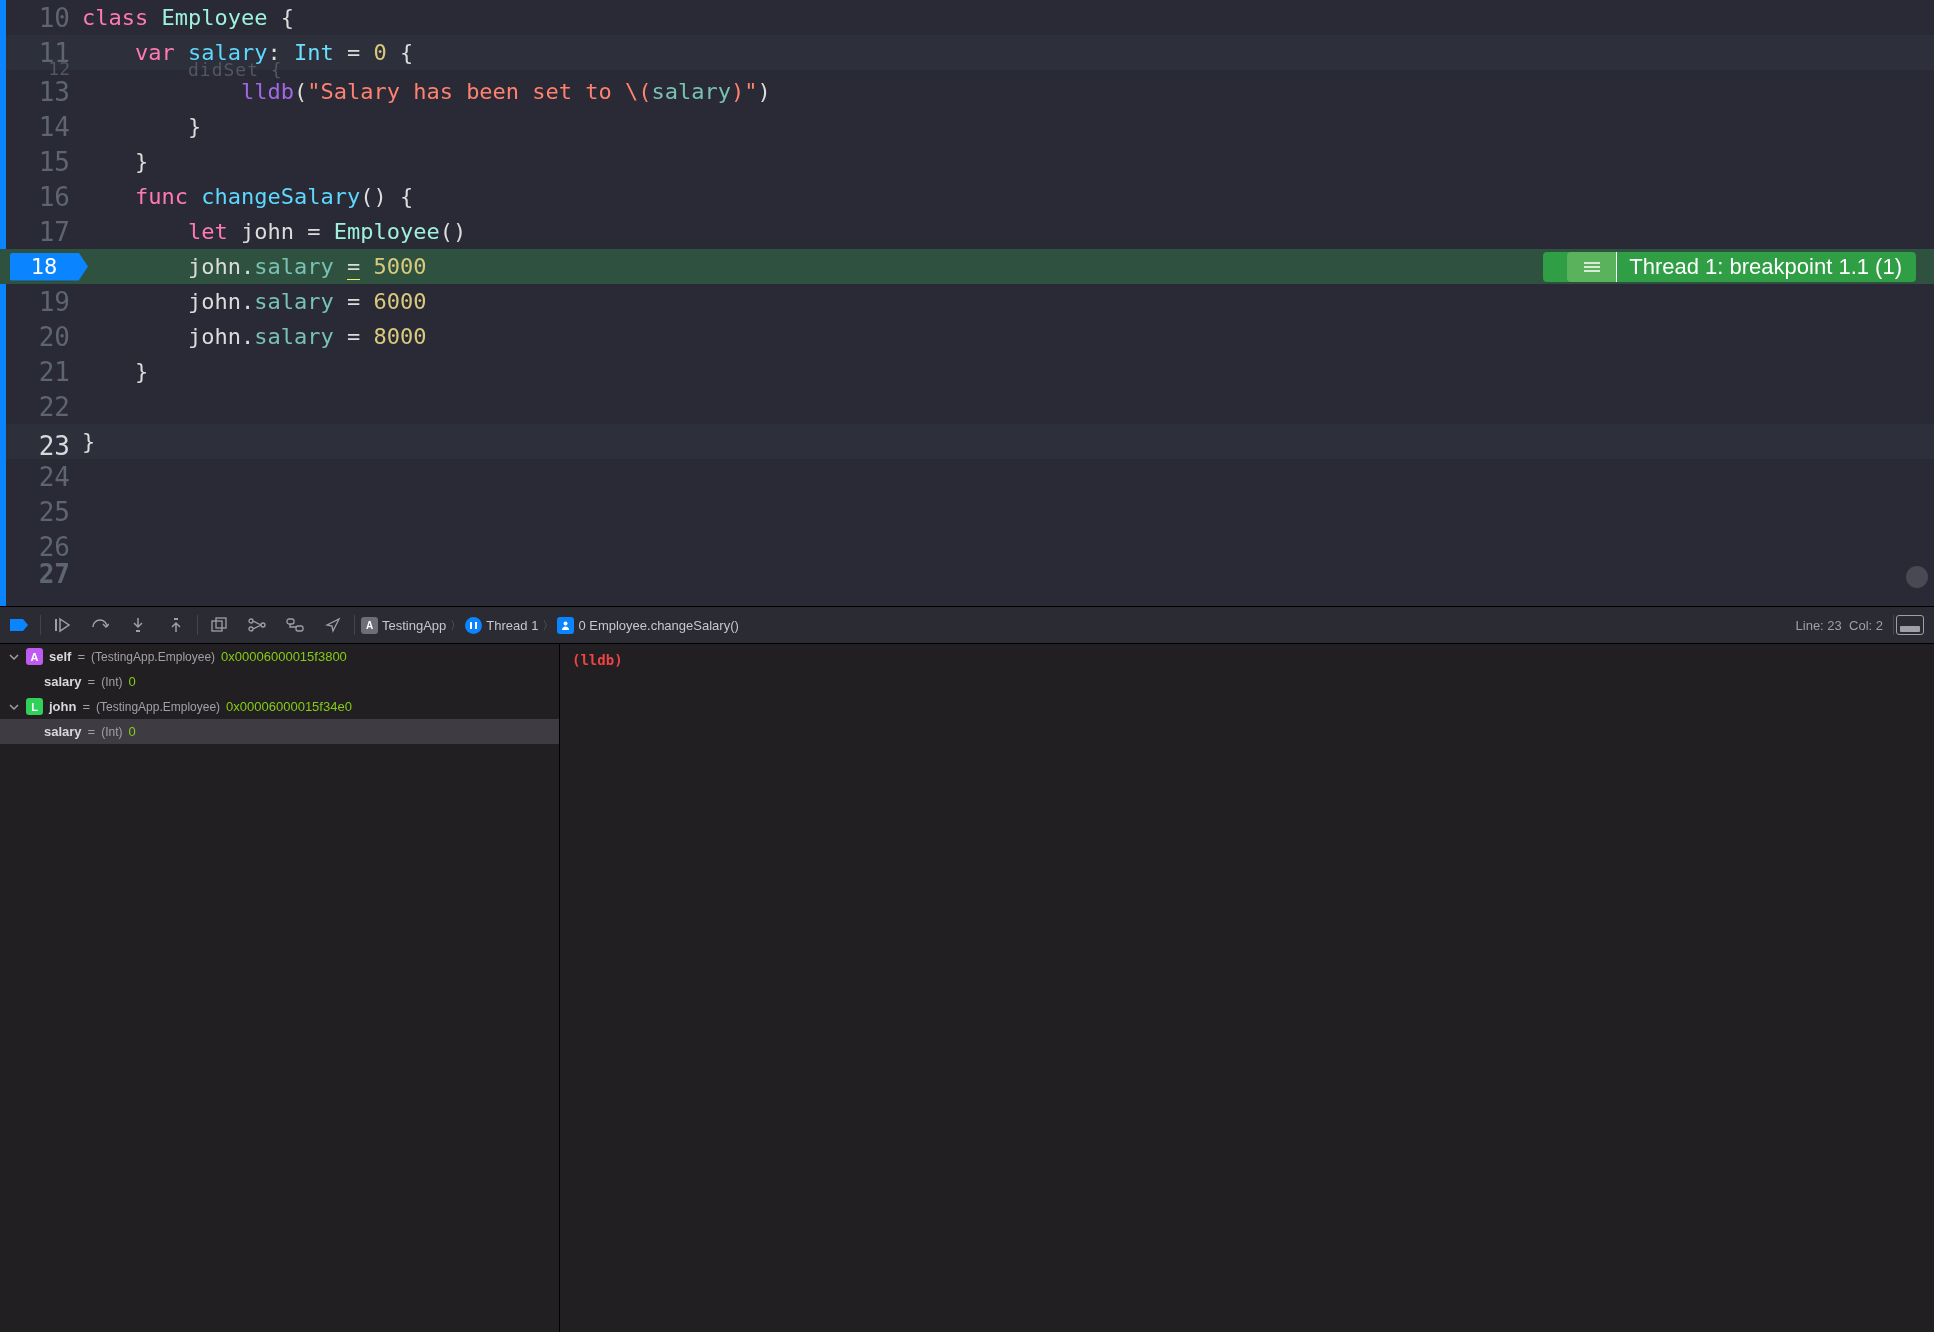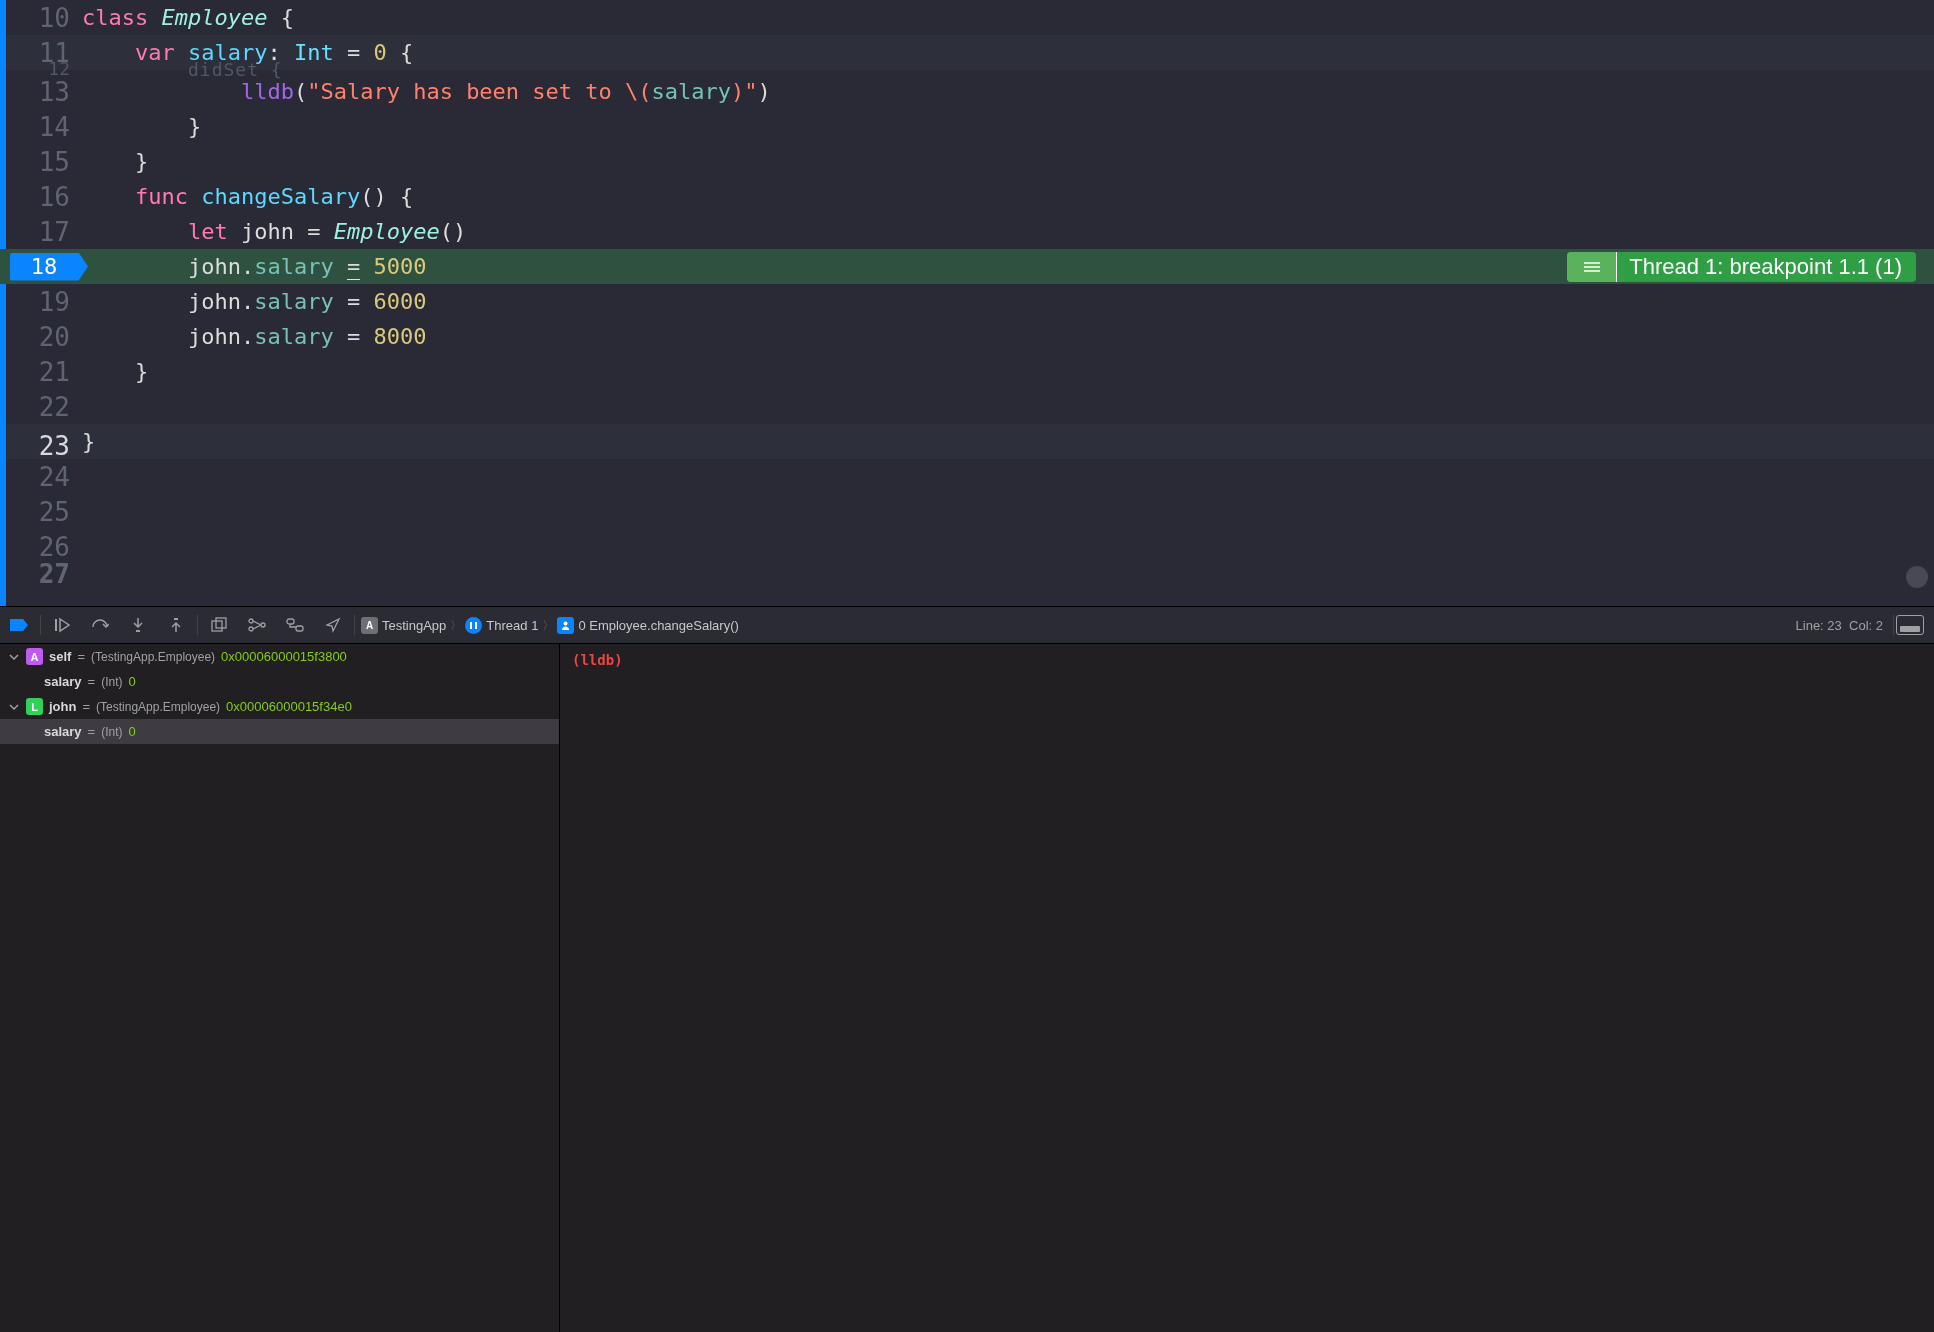--- a/index.html
+++ b/index.html
@@ -10,21 +10,21 @@
   .code { flex: 1; font-size: 22px; white-space: pre; color: #dcdcdc; position: relative; }
   .current-line-bg { background: #2d2f3a; }
   .bp-row { background: #2f5240; }
   .bp-marker { position: absolute; left: 10px; width: 78px; height: 28px; background: #0a84ff; border-radius: 2px; display: flex; align-items: center; justify-content: center; padding-right: 10px; color: #fff; font-size: 22px; clip-path: polygon(0 0, 88% 0, 100% 50%, 88% 100%, 0 100%); z-index: 3; }
   .execution-bar { position: absolute; left: 0; width: 6px; top: 0; height: 606px; background: #0a84ff; }
   .annotation { position: absolute; right: 18px; height: 30px; background: #2f9e44; border-radius: 4px; display: flex; align-items: center; color: #fff; font-size: 22px; padding: 0 14px 0 0; font-family: -apple-system, sans-serif; }
   .annotation .handle { width: 50px; height: 100%; background: #5bb25c; display: flex; align-items: center; justify-content: center; margin-right: 12px; border-radius: 4px 0 0 4px; border-right: 1px solid #fff; }
   .annotation .handle svg { width: 18px; height: 14px; }
   .c-keyword { color: #ff7ab2; }
   .c-type { color: #6bdfff; }
-  .c-classname { color: #9ef1dd; font-style: italic; }
+  .c-classname { color: #9ef1dd; }
   .c-var { color: #5dd8ff; }
   .c-punc { color: #dcdcdc; }
   .c-str { color: #ff8170; }
   .c-num { color: #d9c97c; }
   .c-method { color: #a167e6; }
   .c-prop { color: #78c2b3; }
   .c-localvar { color: #dcdcdc; }
   .c-dim { color: #525766; }
   .brace-cursor { border-bottom: 1.5px solid #ffee58; }
 
@@ -104,21 +104,21 @@
       <div class="lineno">17</div>
     <div class="code">        <span class="c-keyword">let</span> <span class="c-localvar">john</span> <span class="c-punc">=</span> <span class="c-classname">Employee</span><span class="c-punc">()</span></div>
   </div>
 
   <div class="line bp-row" style="position:relative;">
     <div class="bp-marker">
         <span>18</span>
       </div>
     <div class="lineno"></div>
     <div class="code">        <span class="c-localvar">john</span><span class="c-punc">.</span><span class="c-prop">salary</span> <span class="c-punc brace-cursor">=</span> <span class="c-num">5000</span></div>
-    <div class="annotation" style="top:3px;">
+    <div class="annotation" style="top:3px;padding-left:24px;">
       <span class="handle">
           <svg viewBox="0 0 18 12">
             <path d="M1 2h16M1 6h16M1 10h16" stroke="#fff" stroke-width="1.5"></path>
           </svg>
         </span>
       <span>Thread 1: breakpoint 1.1 (1)</span>
     </div>
   </div>
 
   <div class="line">

